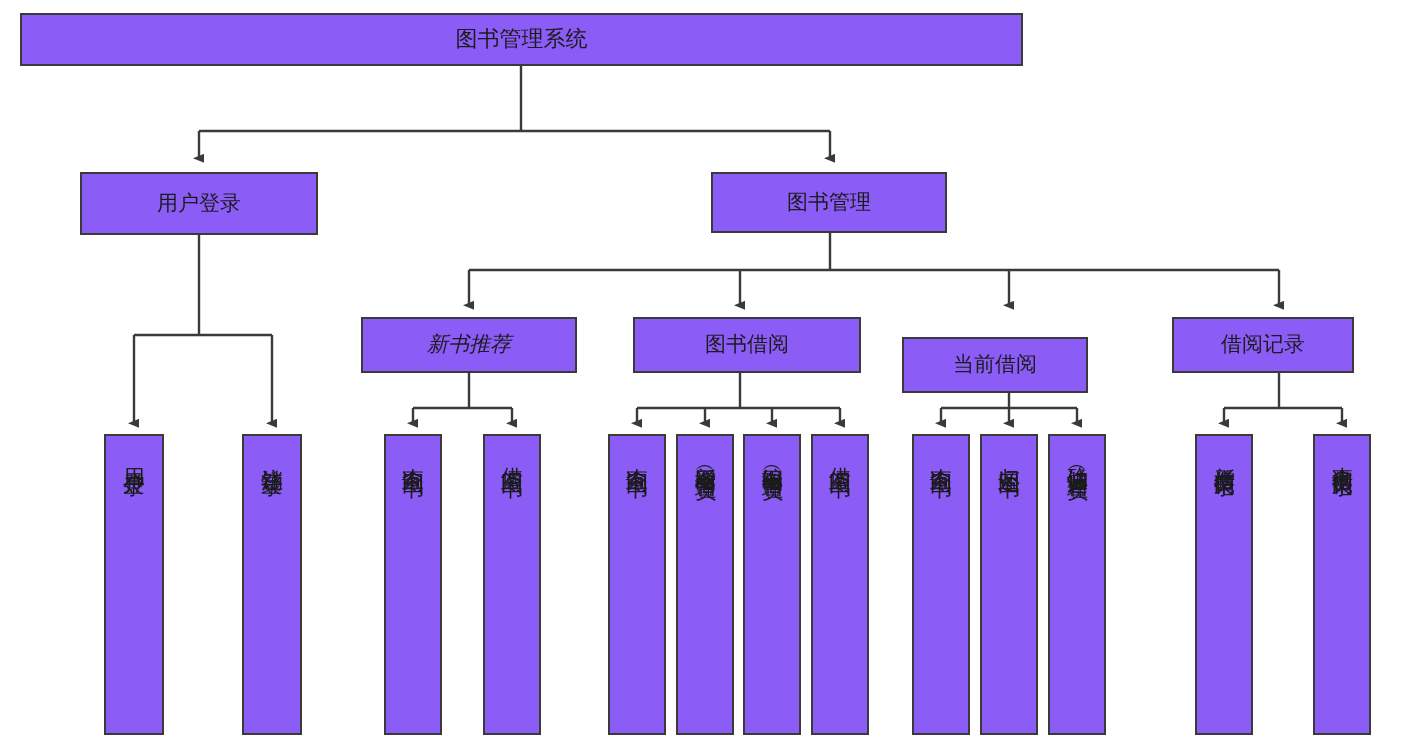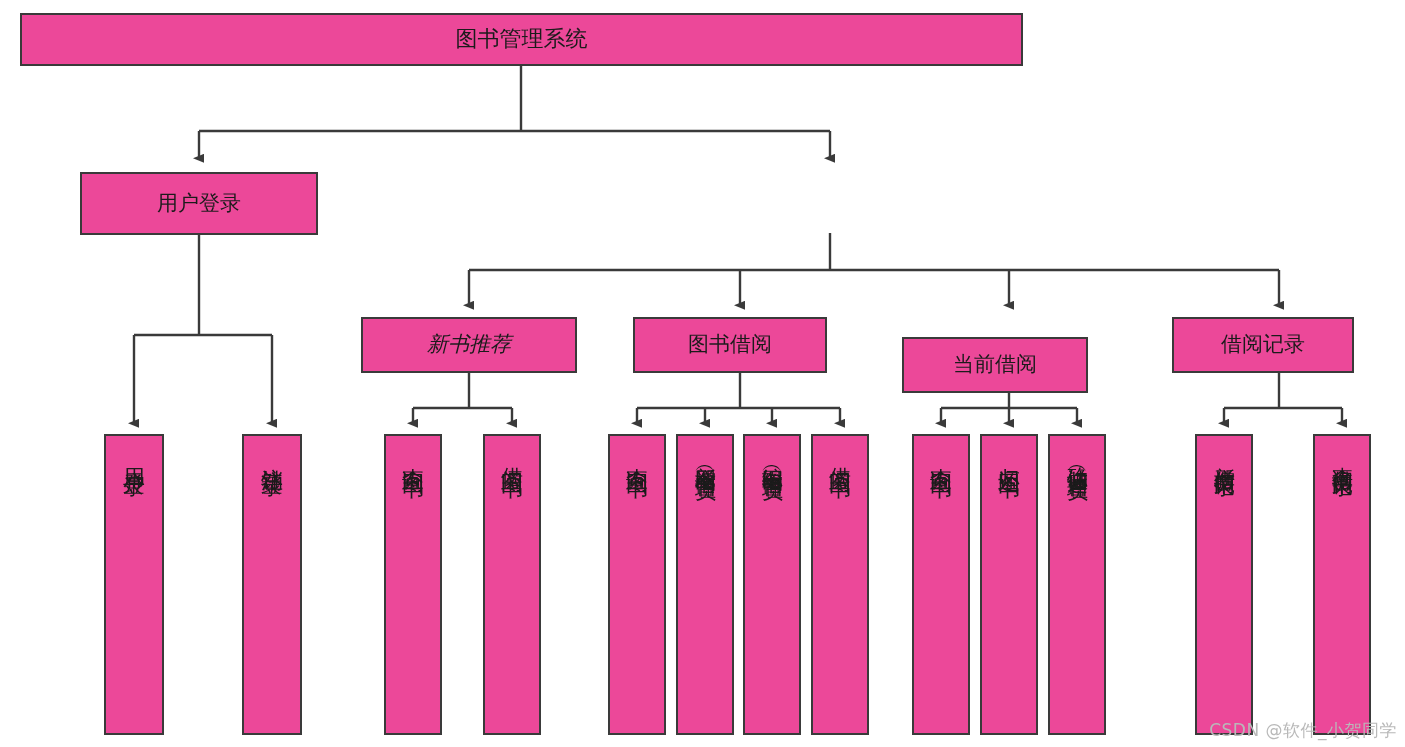--- a/index.html
+++ b/index.html
@@ -8,21 +8,21 @@
     background:#ffffff;
     font-family:"DejaVu Sans","Liberation Sans",sans-serif;
     overflow:hidden;
   }
   #stage{position:relative;width:1405px;height:747px;}
   svg.lines{position:absolute;left:0;top:0;width:1405px;height:747px;}
 
   .node{
     position:absolute;
     box-sizing:border-box;
-    background:#ec4899;
+    background:#8b5cf6;
     border:2px solid #3a3a3a;
     display:flex;
     align-items:center;
     justify-content:center;
     color:#1b1b1b;
   }
   .node .lbl{
     display:block;
     text-align:center;
     line-height:1.12;
@@ -112,25 +112,28 @@
     </g>
   </svg>
 
   <div class="node root h-node" style="left:20px;top:13px;width:1003px;height:53px;">
     <span class="lbl">图书管理系统</span>
   </div>
 
   <div class="node h-node" style="left:80px;top:172px;width:238px;height:63px;">
     <span class="lbl">用户登录</span>
   </div>
+  <div class="node h-node" style="left:711px;top:172px;width:236px;height:61px;">
+    <span class="lbl">图书管理</span>
+  </div>
 
   <div class="node h-node" style="left:361px;top:317px;width:216px;height:56px;font-style:italic;">
     <span class="lbl">新书推荐</span>
   </div>
-  <div class="node h-node" style="left:633px;top:317px;width:194px;height:56px;">
+  <div class="node h-node" style="left:633px;top:317px;width:228px;height:56px;">
     <span class="lbl">图书借阅</span>
   </div>
   <div class="node h-node" style="left:902px;top:317px;width:186px;height:56px;margin-top:20px;">
     <span class="lbl">当前借阅</span>
   </div>
   <div class="node h-node" style="left:1172px;top:317px;width:182px;height:56px;">
     <span class="lbl">借阅记录</span>
   </div>
 
   <div class="node leaf" style="left:104px;top:434px;width:60px;height:301px;">
@@ -170,15 +173,14 @@
     <span class="lbl">确认归还（管理员）</span>
   </div>
 
   <div class="node leaf tall" style="left:1195px;top:434px;width:58px;height:301px;">
     <span class="lbl">新增借阅记录</span>
   </div>
   <div class="node leaf tall" style="left:1313px;top:434px;width:58px;height:301px;">
     <span class="lbl">查询借阅记录</span>
   </div>
 
-  <div class="watermark">CSDN @软件_小贺同学</div>
 
 </div>
 
 </body></html>

